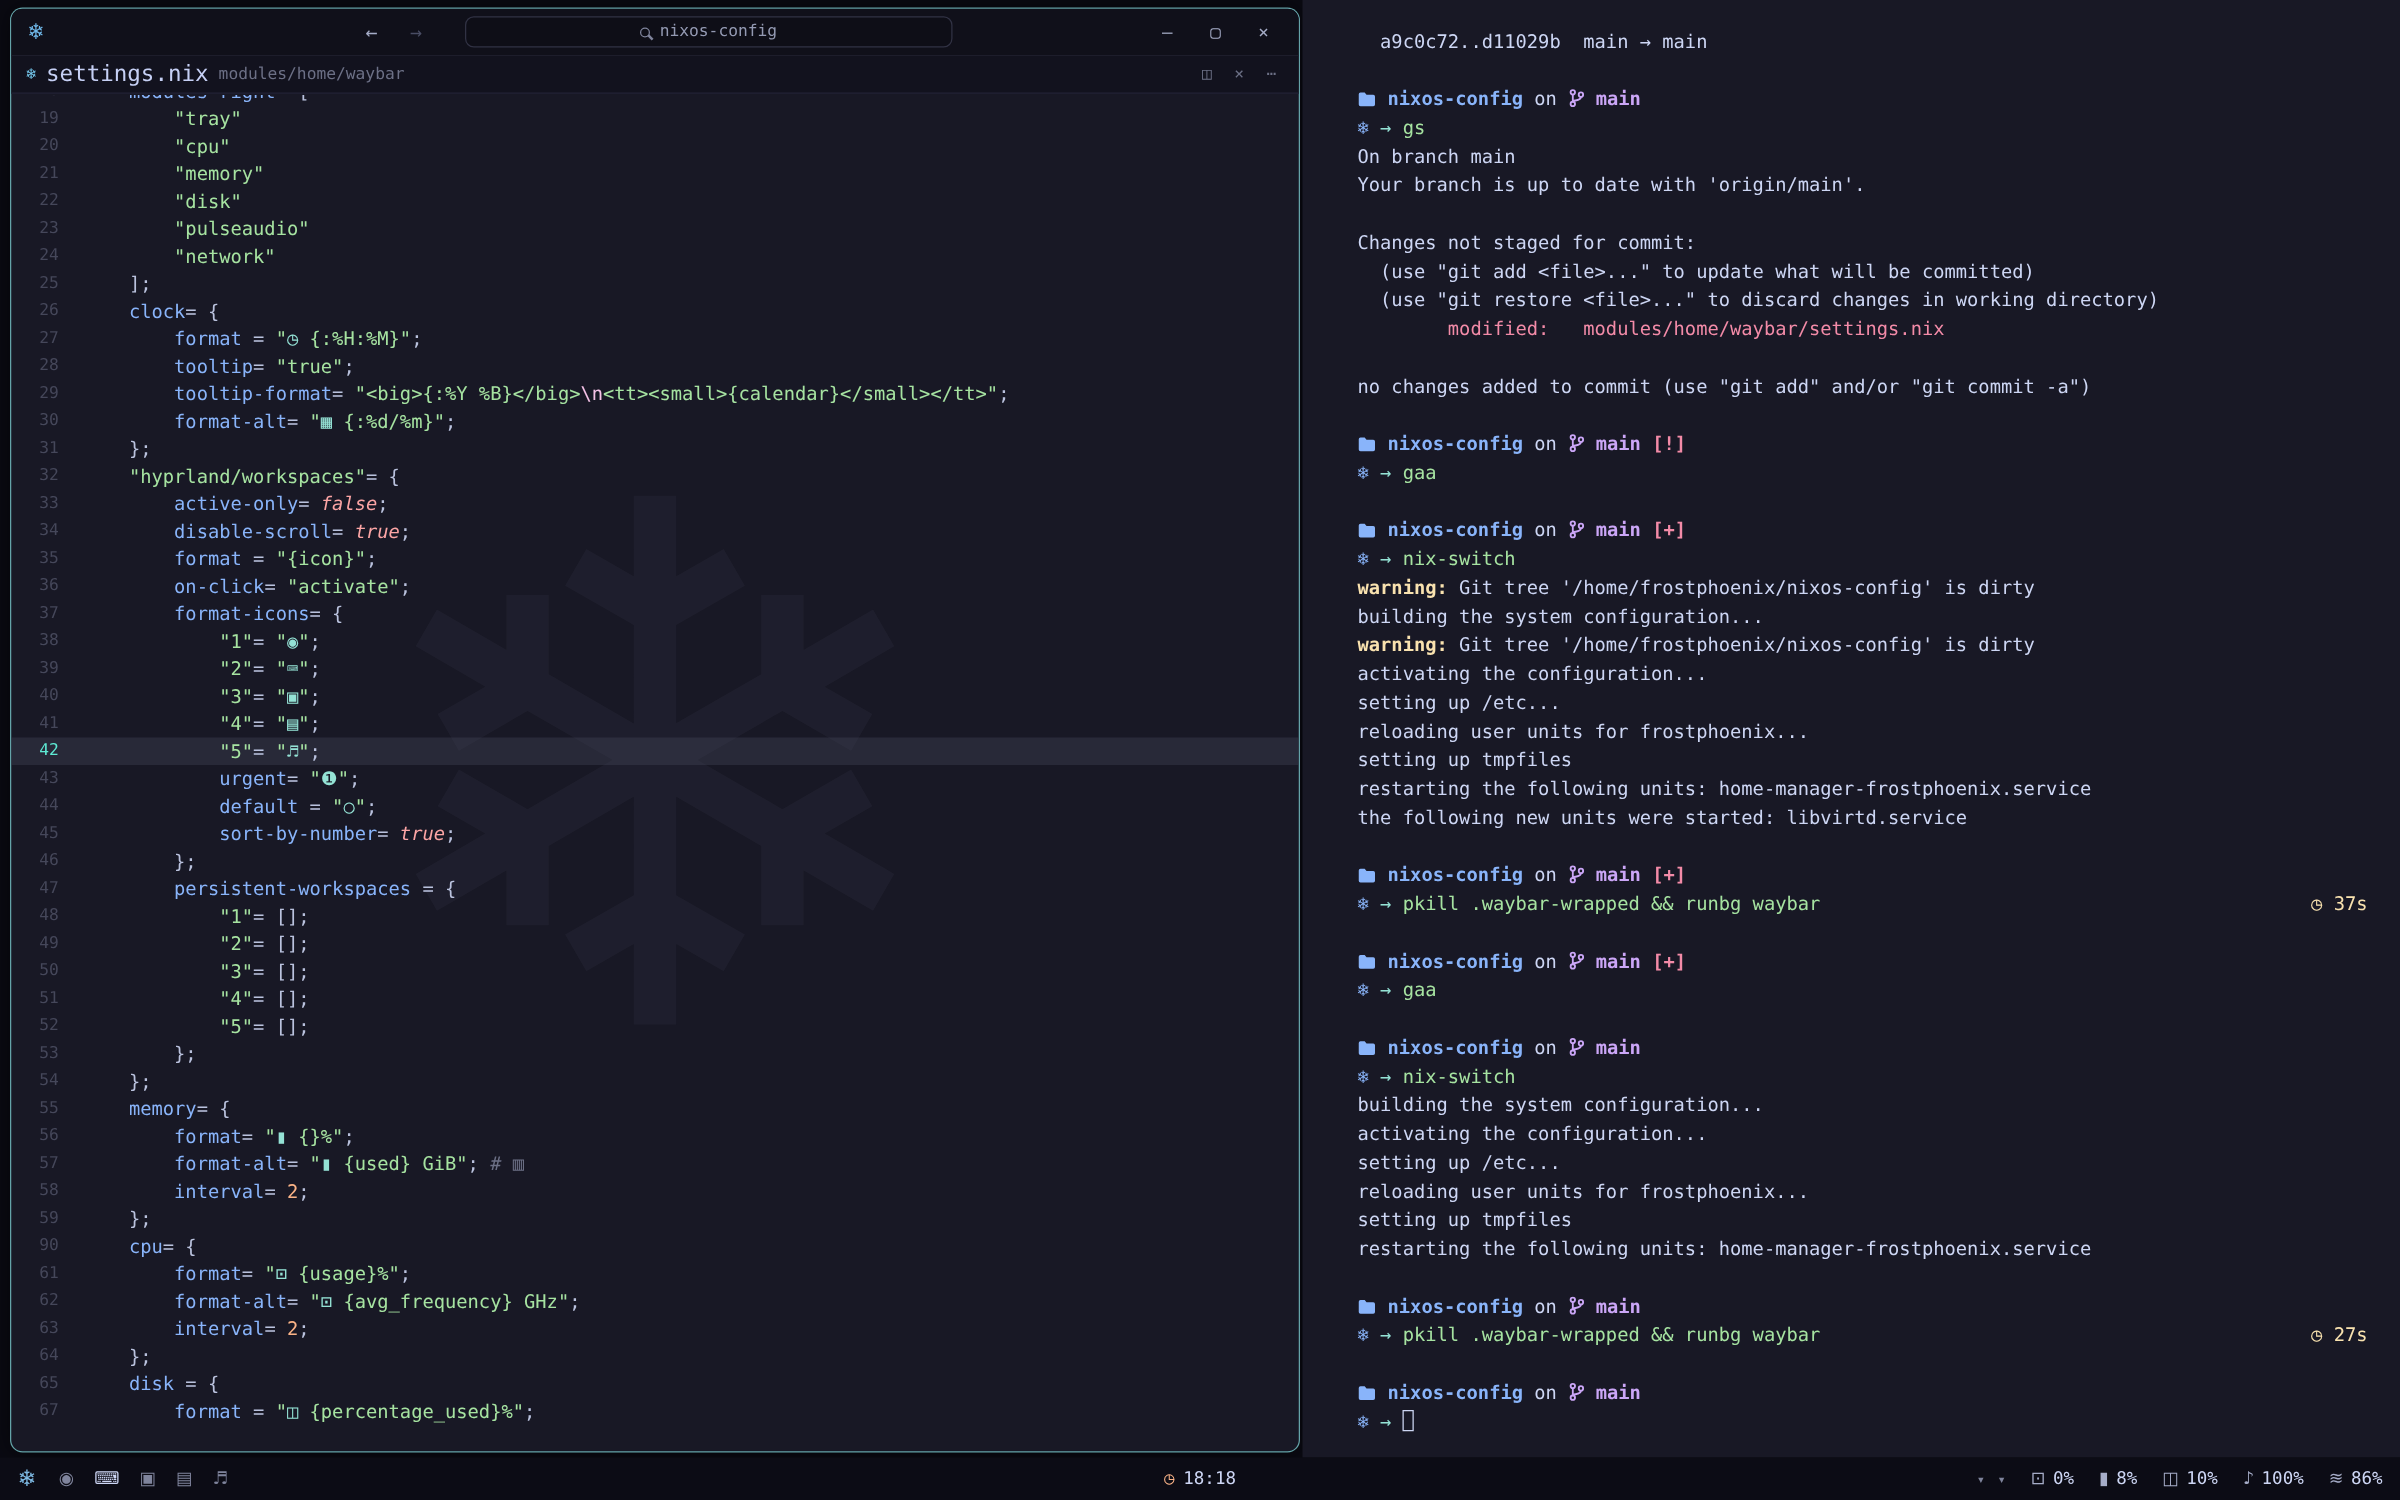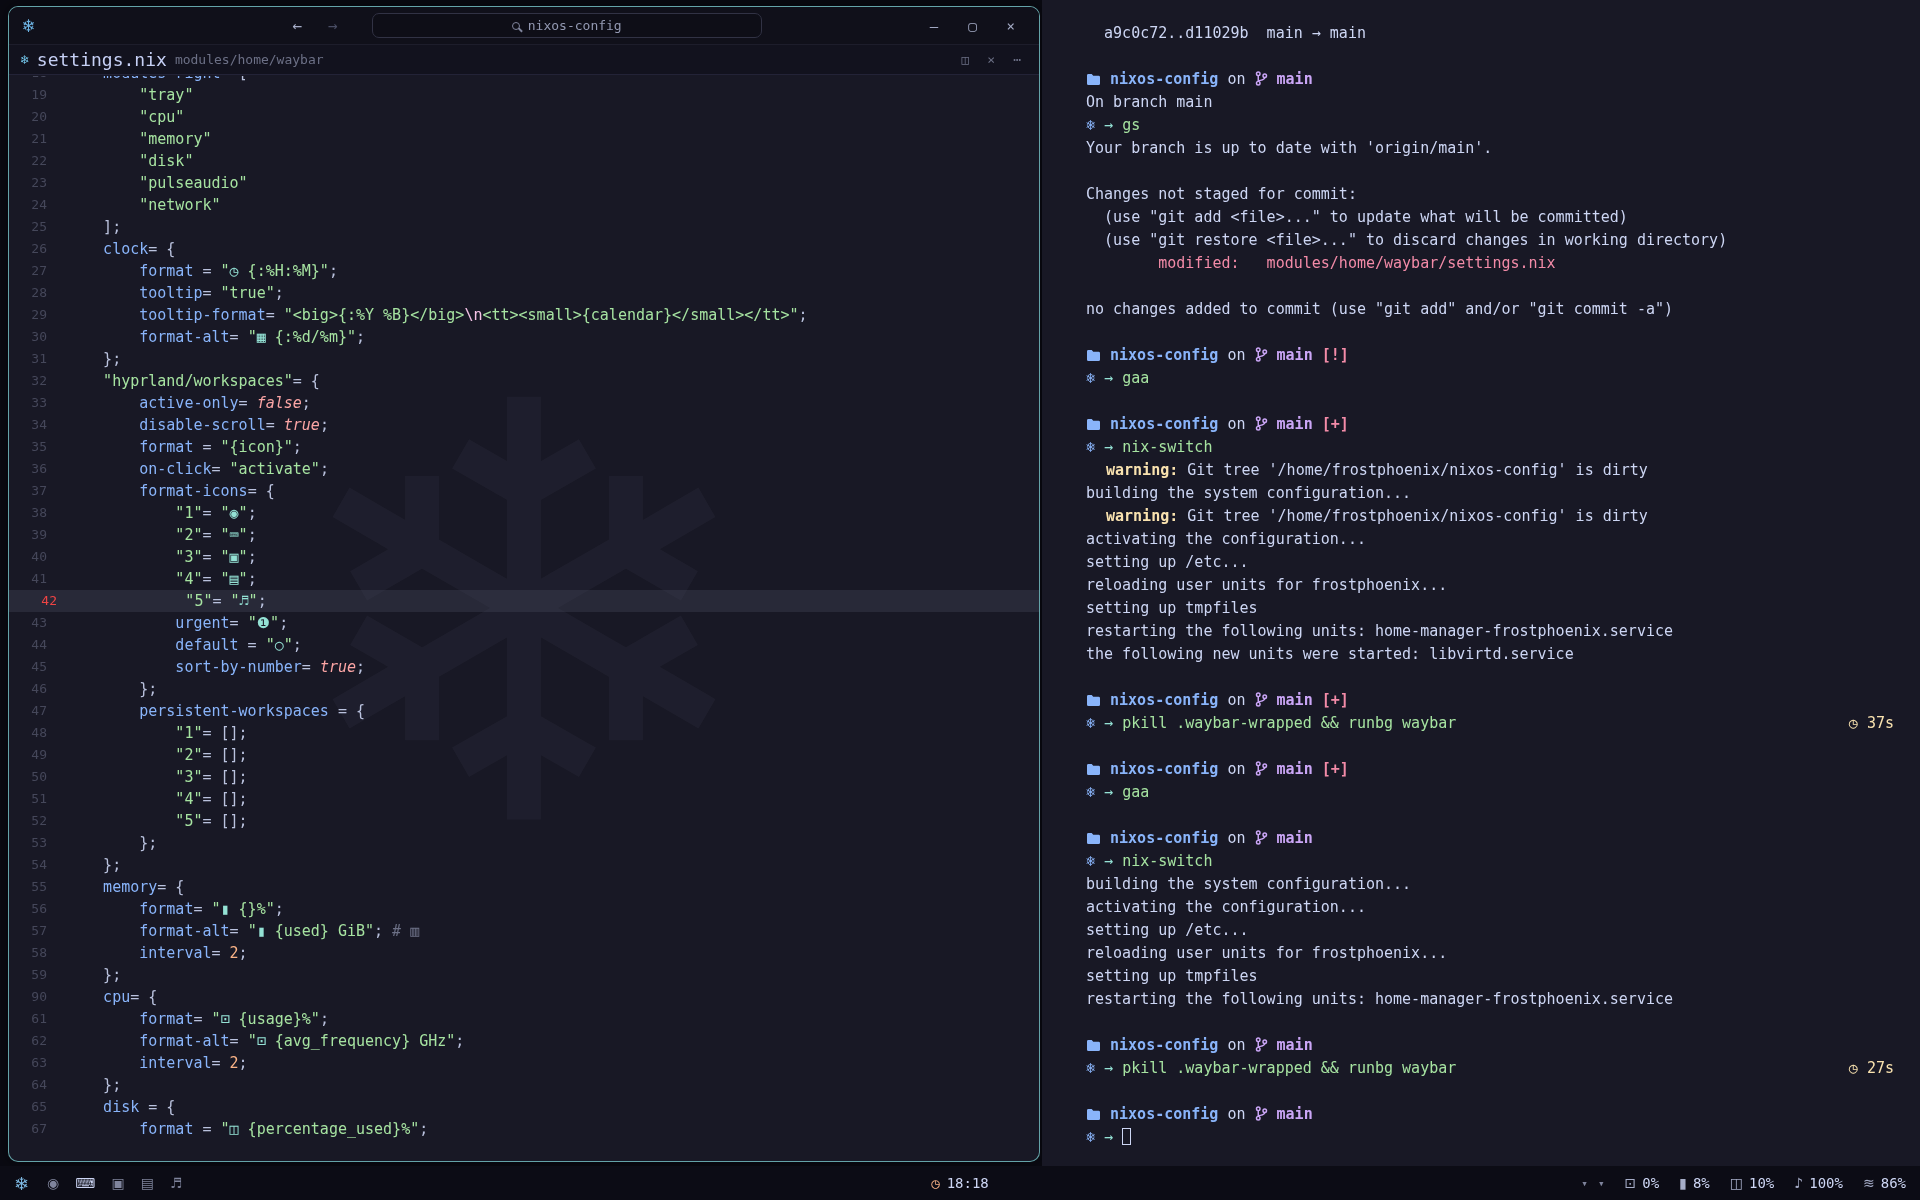--- a/index.html
+++ b/index.html
@@ -30,42 +30,42 @@
   .tab-path { color:#6c7086; font-size:13px;text-align:center; }
   .tab-icons { margin-left:auto; display:flex; gap:18px; color:#6c7086; font-size:13px; padding-right:6px; }
 
   .code-area { position:absolute; top:69px; left:0; right:0; bottom:0; overflow:hidden; }
   .watermark { position:absolute; left:50%; top:50%; transform:translate(-50%,-50%);
     font-size:580px; color:rgba(186,194,222,.045); z-index:0; pointer-events:none; font-family:"DejaVu Sans",sans-serif; }
   #code-lines { position:relative; z-index:1; margin-top:-14px; }
   .code-line { display:flex; height:22px; line-height:22px; font-size:15px; }
   .code-line.active { background:rgba(69,71,90,.38); }
   .gutter { flex:0 0 58px; text-align:right; padding-right:20px; color:#45475a; font-size:13px; }
-  .code-line.active .gutter { color:#ef4444;margin-left:10px; }
+  .code-line.active .gutter { color:#5eead4; }
   .code-text { white-space:pre; }
   .tk-k { color:#89b4fa; }
   .tk-p { color:#bac2de; }
   .tk-s { color:#a6e3a1; }
   .tk-i { color:#94e2d5; }
   .tk-b { color:#fca5a5; font-style:italic; }
   .tk-n { color:#fab387; }
   .tk-c { color:#6c7086; font-style:italic; }
   .tk-e { color:#f5c2e7; }
 
   
   .terminal { position:absolute; left:1042px; right:0; top:0; bottom:34px; background:#181825;
     padding:22px 26px 0 44px; font-size:15px; color:#cdd6f4; }
   .t-line { display:flex; justify-content:space-between; height:23px; line-height:23px; }
   .t-left, .t-right { white-space:pre; }
   .t-fg { color:#cdd6f4; }
   .t-blue { color:#89b4fa; } .t-blueB { color:#89b4fa; font-weight:bold; }
   .t-mauve { color:#cba6f7; } .t-mauveB { color:#cba6f7; font-weight:bold; }
   .t-red { color:#f38ba8; } .t-redB { color:#f38ba8; font-weight:bold; }
   .t-green { color:#a6e3a1; } .t-teal { color:#94e2d5; }
-  .t-yellow { color:#f9e2af; } .t-yellowB { color:#f9e2af; font-weight:bold;margin-left:20px; }
+  .t-yellow { color:#f9e2af; } .t-yellowB { color:#f9e2af; font-weight:bold; }
   .tico { display:inline-block; vertical-align:-2px; }
   .cursor { display:inline-block; width:9px; height:17px; border:1px solid #cdd6f4; vertical-align:-3px; }
 
   
   .waybar { position:absolute; left:0; right:0; bottom:0; height:34px; background:#0c0c15;
     display:flex; align-items:center; padding:0 14px; font-size:14px; color:#cdd6f4; }
   .bar-left { display:flex; align-items:center; gap:18px; }
   .bar-nix { color:#7ebae4; font-size:18px; font-family:"DejaVu Sans",sans-serif; }
   #workspaces { display:flex; gap:16px; }
   .ws { color:#7f849c; font-family:"DejaVu Sans",sans-serif; }
@@ -326,24 +326,24 @@
               </svg></span><span class="t-blueB"> nixos-config</span><span class="t-fg"> on </span><span class="tico t-mauve"><svg width="13" height="15" viewBox="0 0 14 16">
                 <g fill="none" stroke="currentColor" stroke-width="1.6">
                   <circle cx="3.5" cy="3" r="1.9"></circle>
                   <circle cx="3.5" cy="13" r="1.9"></circle>
                   <circle cx="10.5" cy="5" r="1.9"></circle>
                   <path d="M3.5 5v6M10.5 7c0 2.6-3.5 2.6-7 3.6"></path>
                 </g>
               </svg></span><span class="t-mauveB"> main</span></span>
         </div>
         <div class="t-line">
+          <span class="t-left"><span class="t-blue">❄ </span><span class="t-teal">→ </span><span class="t-green">gs</span></span>
+        </div>
+        <div class="t-line">
           <span class="t-left"><span class="t-fg">On branch main</span></span>
-        </div>
-        <div class="t-line">
-          <span class="t-left"><span class="t-blue">❄ </span><span class="t-teal">→ </span><span class="t-green">gs</span></span>
         </div>
         <div class="t-line">
           <span class="t-left"><span class="t-fg">Your branch is up to date with 'origin/main'.</span></span>
         </div>
         <div class="t-line">
           <span class="t-left"></span>
         </div>
         <div class="t-line">
           <span class="t-left"><span class="t-fg">Changes not staged for commit:</span></span>
         </div>

